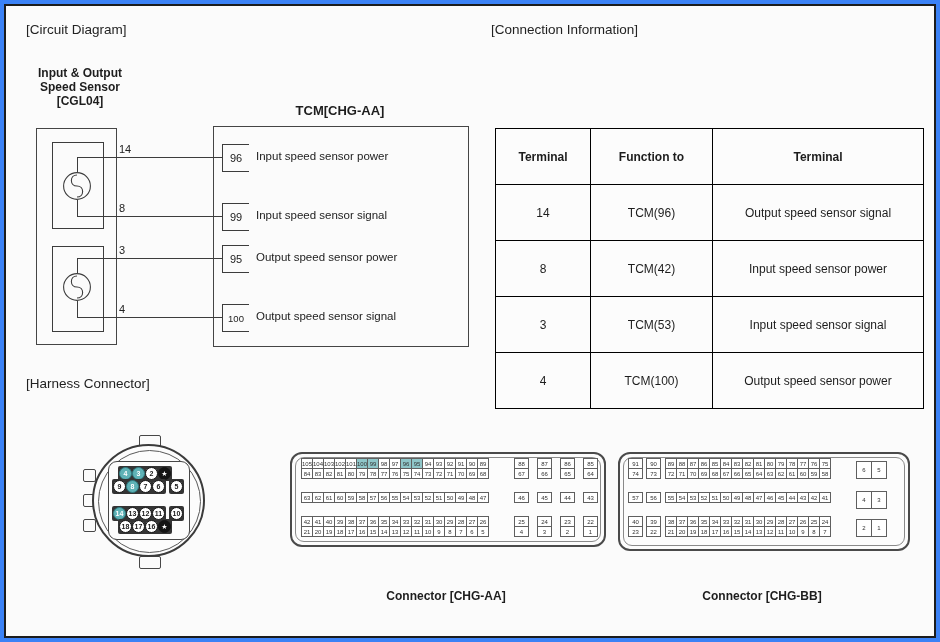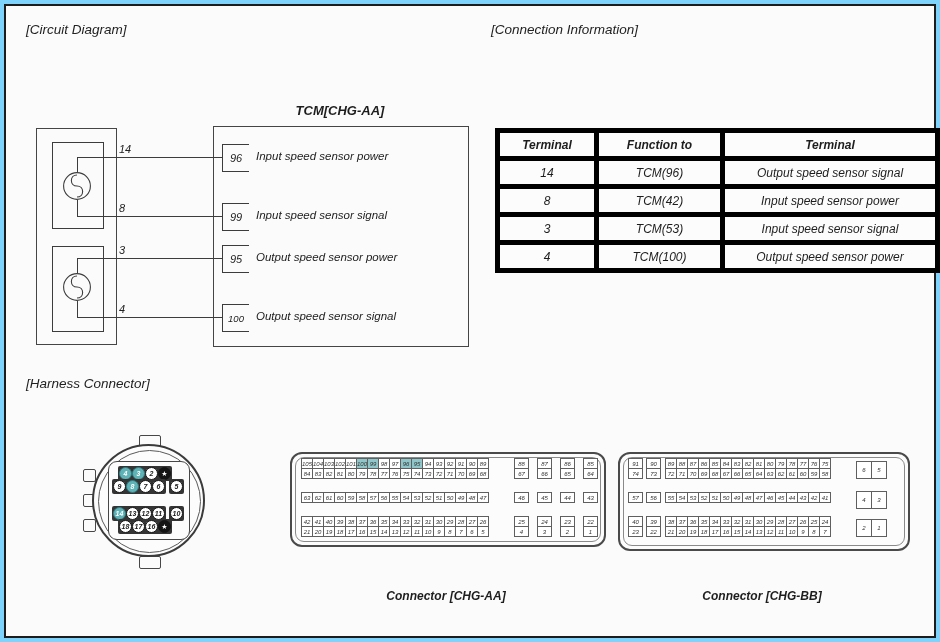--- a/index.html
+++ b/index.html
@@ -1,35 +1,35 @@
 <!DOCTYPE html>
 <html><head>
 <meta charset="utf-8">
 <style>
   html,body{margin:0;padding:0;background:#e8e8e8;}
   #page{
-    position:relative;width:940px;height:642px;background:#7dd3fc;
-    font-family:"Liberation Sans","DejaVu Sans",sans-serif;color:#1d1d1d;overflow:hidden;font-style:italic;
+    position:relative;width:940px;height:642px;background:#3b82f6;
+    font-family:"Liberation Sans","DejaVu Sans",sans-serif;color:#1d1d1d;overflow:hidden;
   }
   .abs{position:absolute;}
   #frame{left:4px;top:4px;width:928px;height:630px;border:2px solid #1c1c1c;background:#fbfbfb;}
   .section-label{font-size:13.5px;color:#222;}
   .center{text-align:center;}
   .rect{border:1px solid #3c3c3c;}
   .rect2{border:1.5px solid #454545;}
   .hline{height:0;border-top:1px solid #3c3c3c;}
   .vline{width:0;border-left:1px solid #3c3c3c;}
   .sensor-label{font-size:12px;font-weight:bold;line-height:14px;}
   .tcm-title{font-size:13px;font-weight:bold;text-align:center;}
   .pin-num{font-size:11px;color:#222;}
   .pin-bracket{width:26px;height:26px;border:1px solid #3c3c3c;border-right:none;display:flex;align-items:center;justify-content:center;font-size:11px;color:#222;background:transparent;}
   .func-label{font-size:11.5px;color:#222;white-space:nowrap;}
   
   table.conn{border-collapse:collapse;font-size:12px;background:#fcfcfc;}
-  table.conn th,table.conn td{border:5px solid #000000;text-align:center;padding:0 4px;height:23px;}
+  table.conn th,table.conn td{border:1px solid #000000;text-align:center;padding:16px 4px;height:23px;}
   table.conn th{font-weight:bold;}
   
   .tab{border:1.5px solid #474747;background:#fbfbfb;border-radius:2px;}
   .circ-outer{border-radius:50%;border:2.5px solid #3b3b3b;background:#fcfcfc;}
   .circ-inner{border-radius:50%;border:1px solid #5a5a5a;}
   .pin-field{border:1.5px solid #474747;border-radius:9px;background:#fcfcfc;}
   .pin-row{display:flex;}
   .pin-strip{display:flex;background:#343434;border-radius:2px;padding:1px;}
   .pin-solo{margin-left:3px;}
   .pin-circle{width:11px;height:11px;border-radius:50%;border:1px solid #161616;background:#fff;
@@ -52,20 +52,25 @@
   .caption{font-size:12px;font-weight:bold;text-align:center;}
 </style>
 </head>
 <body>
 
 <div id="page">
   <div id="frame" class="abs"></div>
 
   <div class="abs section-label" style="left:26px;top:22px;">[Circuit Diagram]</div>
 
+  <div class="abs sensor-label center" style="left:14px;top:66px;width:132px;">
+    <div>Input &amp; Output</div>
+    <div>Speed Sensor</div>
+    <div>[CGL04]</div>
+  </div>
 
   <div class="abs tcm-title center" style="left:213px;top:103px;width:254px;">TCM[CHG-AA]</div>
 
   <div class="abs rect2" style="left:36px;top:128px;width:79px;height:215px;"></div>
   <div class="abs rect" style="left:52px;top:142px;width:50px;height:85px;"></div>
   <div class="abs rect" style="left:52px;top:246px;width:50px;height:84px;"></div>
   <div class="abs" style="left:63px;top:172px;">
     <svg width="28" height="28">
         <circle cx="14" cy="14" r="13.4" fill="#fbfbfb" stroke="#3c3c3c" stroke-width="1.1"></circle>
         <path d="M14 3 C 6.5 3 6.5 14 14 14 C 21.5 14 21.5 25 14 25" fill="none" stroke="#3c3c3c" stroke-width="1.1"></path>

